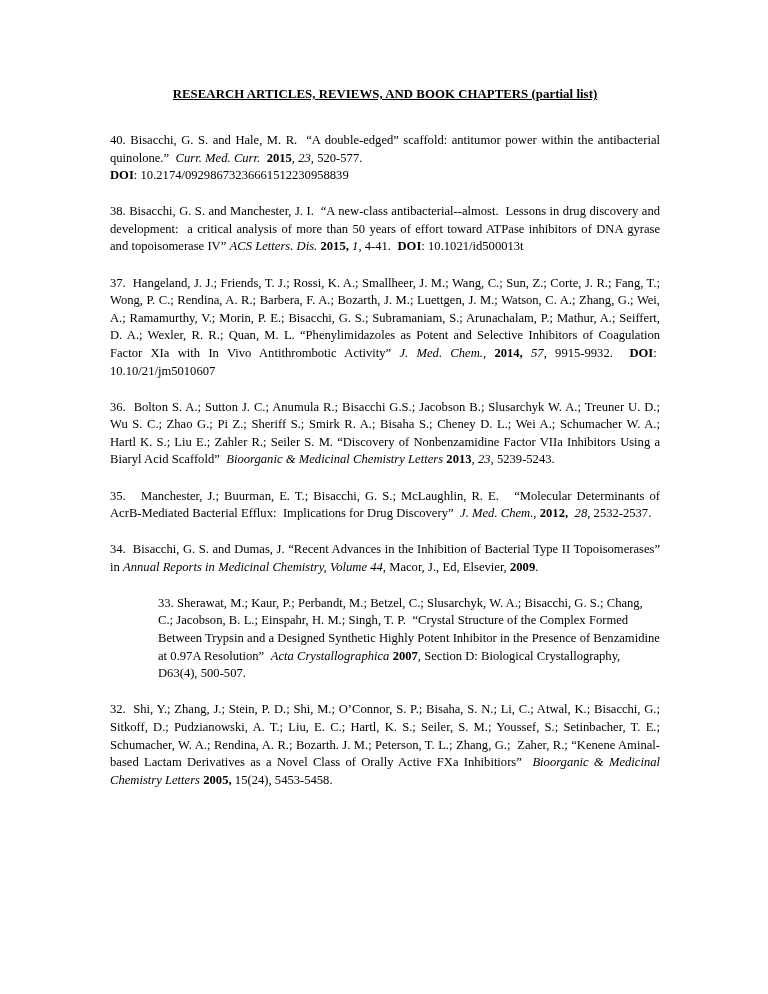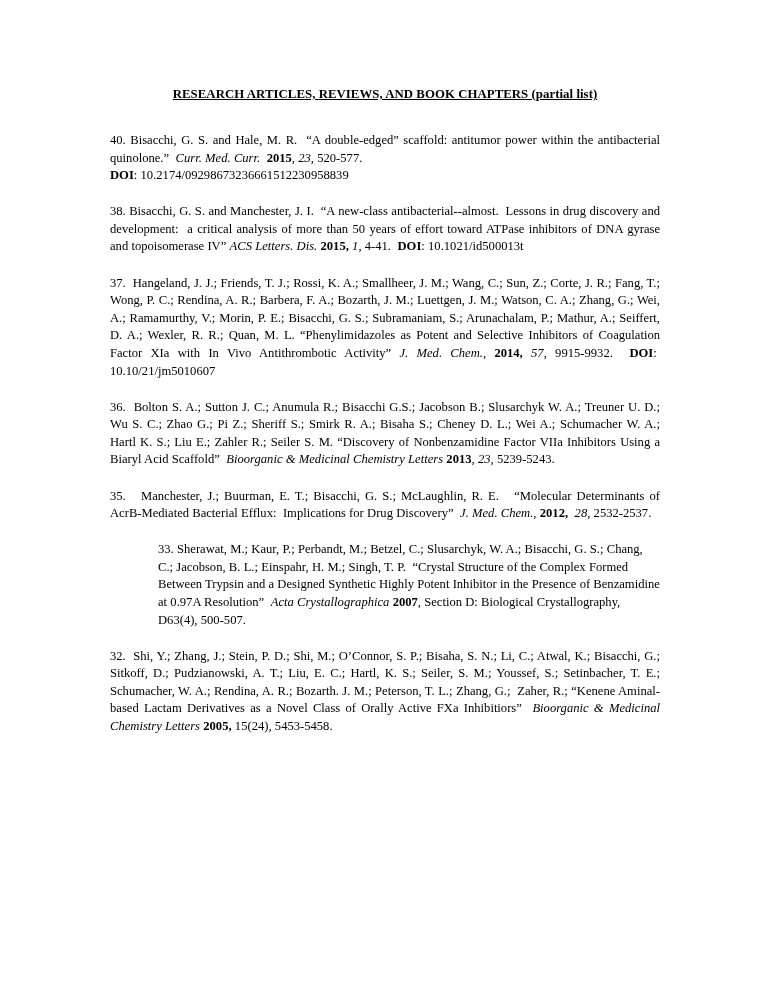--- a/index.html
+++ b/index.html
@@ -68,17 +68,18 @@
 <div class="page">
   <div class="content">
 
     <div class="doc-title">RESEARCH ARTICLES, REVIEWS, AND BOOK CHAPTERS (partial list)</div>
 
     <p class="entry">40. Bisacchi, G. S. and Hale, M. R.&nbsp; “A double-edged” scaffold: antitumor power within the antibacterial quinolone.”&nbsp; <i>Curr. Med. Curr.</i>&nbsp; <b>2015</b>, <i>23</i>, 520-577.<br><b>DOI</b>: 10.2174/09298673236661512230958839</p>
     <p class="entry">38. Bisacchi, G. S. and Manchester, J. I.&nbsp; “A new-class antibacterial--almost.&nbsp; Lessons in drug discovery and development:&nbsp; a critical analysis of more than 50 years of effort toward ATPase inhibitors of DNA gyrase and topoisomerase IV” <i>ACS Letters. Dis.</i> <b>2015,</b> <i>1</i>, 4-41.&nbsp; <b>DOI</b>: 10.1021/id500013t</p>
     <p class="entry">37.&nbsp; Hangeland, J. J.; Friends, T. J.; Rossi, K. A.; Smallheer, J. M.; Wang, C.; Sun, Z.; Corte, J. R.; Fang, T.; Wong, P. C.; Rendina, A. R.; Barbera, F. A.; Bozarth, J. M.; Luettgen, J. M.; Watson, C. A.; Zhang, G.; Wei, A.; Ramamurthy, V.; Morin, P. E.; Bisacchi, G. S.; Subramaniam, S.; Arunachalam, P.; Mathur, A.; Seiffert, D. A.; Wexler, R. R.; Quan, M. L. “Phenylimidazoles as Potent and Selective Inhibitors of Coagulation Factor XIa with In Vivo Antithrombotic Activity” <i>J. Med. Chem.</i>, <b>2014,</b> <i>57</i>, 9915-9932.&nbsp; <b>DOI</b>:&nbsp; 10.10/21/jm5010607</p>
     <p class="entry">36.&nbsp; Bolton S. A.; Sutton J. C.; Anumula R.; Bisacchi G.S.; Jacobson B.; Slusarchyk W. A.; Treuner U. D.; Wu S. C.; Zhao G.; Pi Z.; Sheriff S.; Smirk R. A.; Bisaha S.; Cheney D. L.; Wei A.; Schumacher W. A.; Hartl K. S.; Liu E.; Zahler R.; Seiler S. M. “Discovery of Nonbenzamidine Factor VIIa Inhibitors Using a Biaryl Acid Scaffold”&nbsp; <i>Bioorganic &amp; Medicinal Chemistry Letters</i> <b>2013</b>, <i>23</i>, 5239-5243.</p>
     <p class="entry">35.&nbsp;&nbsp; Manchester, J.; Buurman, E. T.; Bisacchi, G. S.; McLaughlin, R. E.&nbsp;&nbsp; “Molecular Determinants of AcrB-Mediated Bacterial Efflux:&nbsp; Implications for Drug Discovery”&nbsp; <i>J. Med. Chem.</i>, <b>2012,</b>&nbsp; <i>28</i>, 2532-2537.</p>
+    <p class="entry e34">34.&nbsp; Bisacchi, G. S. and Dumas, J. “Recent Advances in the Inhibition of Bacterial Type II Topoisomerases” in <i>Annual Reports in Medicinal Chemistry, Volume 44</i>, Macor, J., Ed, Elsevier, <b>2009</b>.</p>
     <p class="entry e33">33. Sherawat, M.; Kaur, P.; Perbandt, M.; Betzel, C.; Slusarchyk, W. A.; Bisacchi, G. S.; Chang, C.; Jacobson, B. L.; Einspahr, H. M.; Singh, T. P.&nbsp; “Crystal Structure of the Complex Formed Between Trypsin and a Designed Synthetic Highly Potent Inhibitor in the Presence of Benzamidine at 0.97A Resolution”&nbsp; <i>Acta Crystallographica</i> <b>2007</b>, Section D: Biological Crystallography, D63(4), 500-507.</p>
     <p class="entry">32.&nbsp; Shi, Y.; Zhang, J.; Stein, P. D.; Shi, M.; O’Connor, S. P.; Bisaha, S. N.; Li, C.; Atwal, K.; Bisacchi, G.; Sitkoff, D.; Pudzianowski, A. T.; Liu, E. C.; Hartl, K. S.; Seiler, S. M.; Youssef, S.; Setinbacher, T. E.; Schumacher, W. A.; Rendina, A. R.; Bozarth. J. M.; Peterson, T. L.; Zhang, G.;&nbsp; Zaher, R.; “Kenene Aminal-based Lactam Derivatives as a Novel Class of Orally Active FXa Inhibitiors”&nbsp; <i>Bioorganic &amp; Medicinal Chemistry Letters</i> <b>2005,</b> 15(24), 5453-5458.</p>
 
   </div>
 </div>
 
 </body></html>

